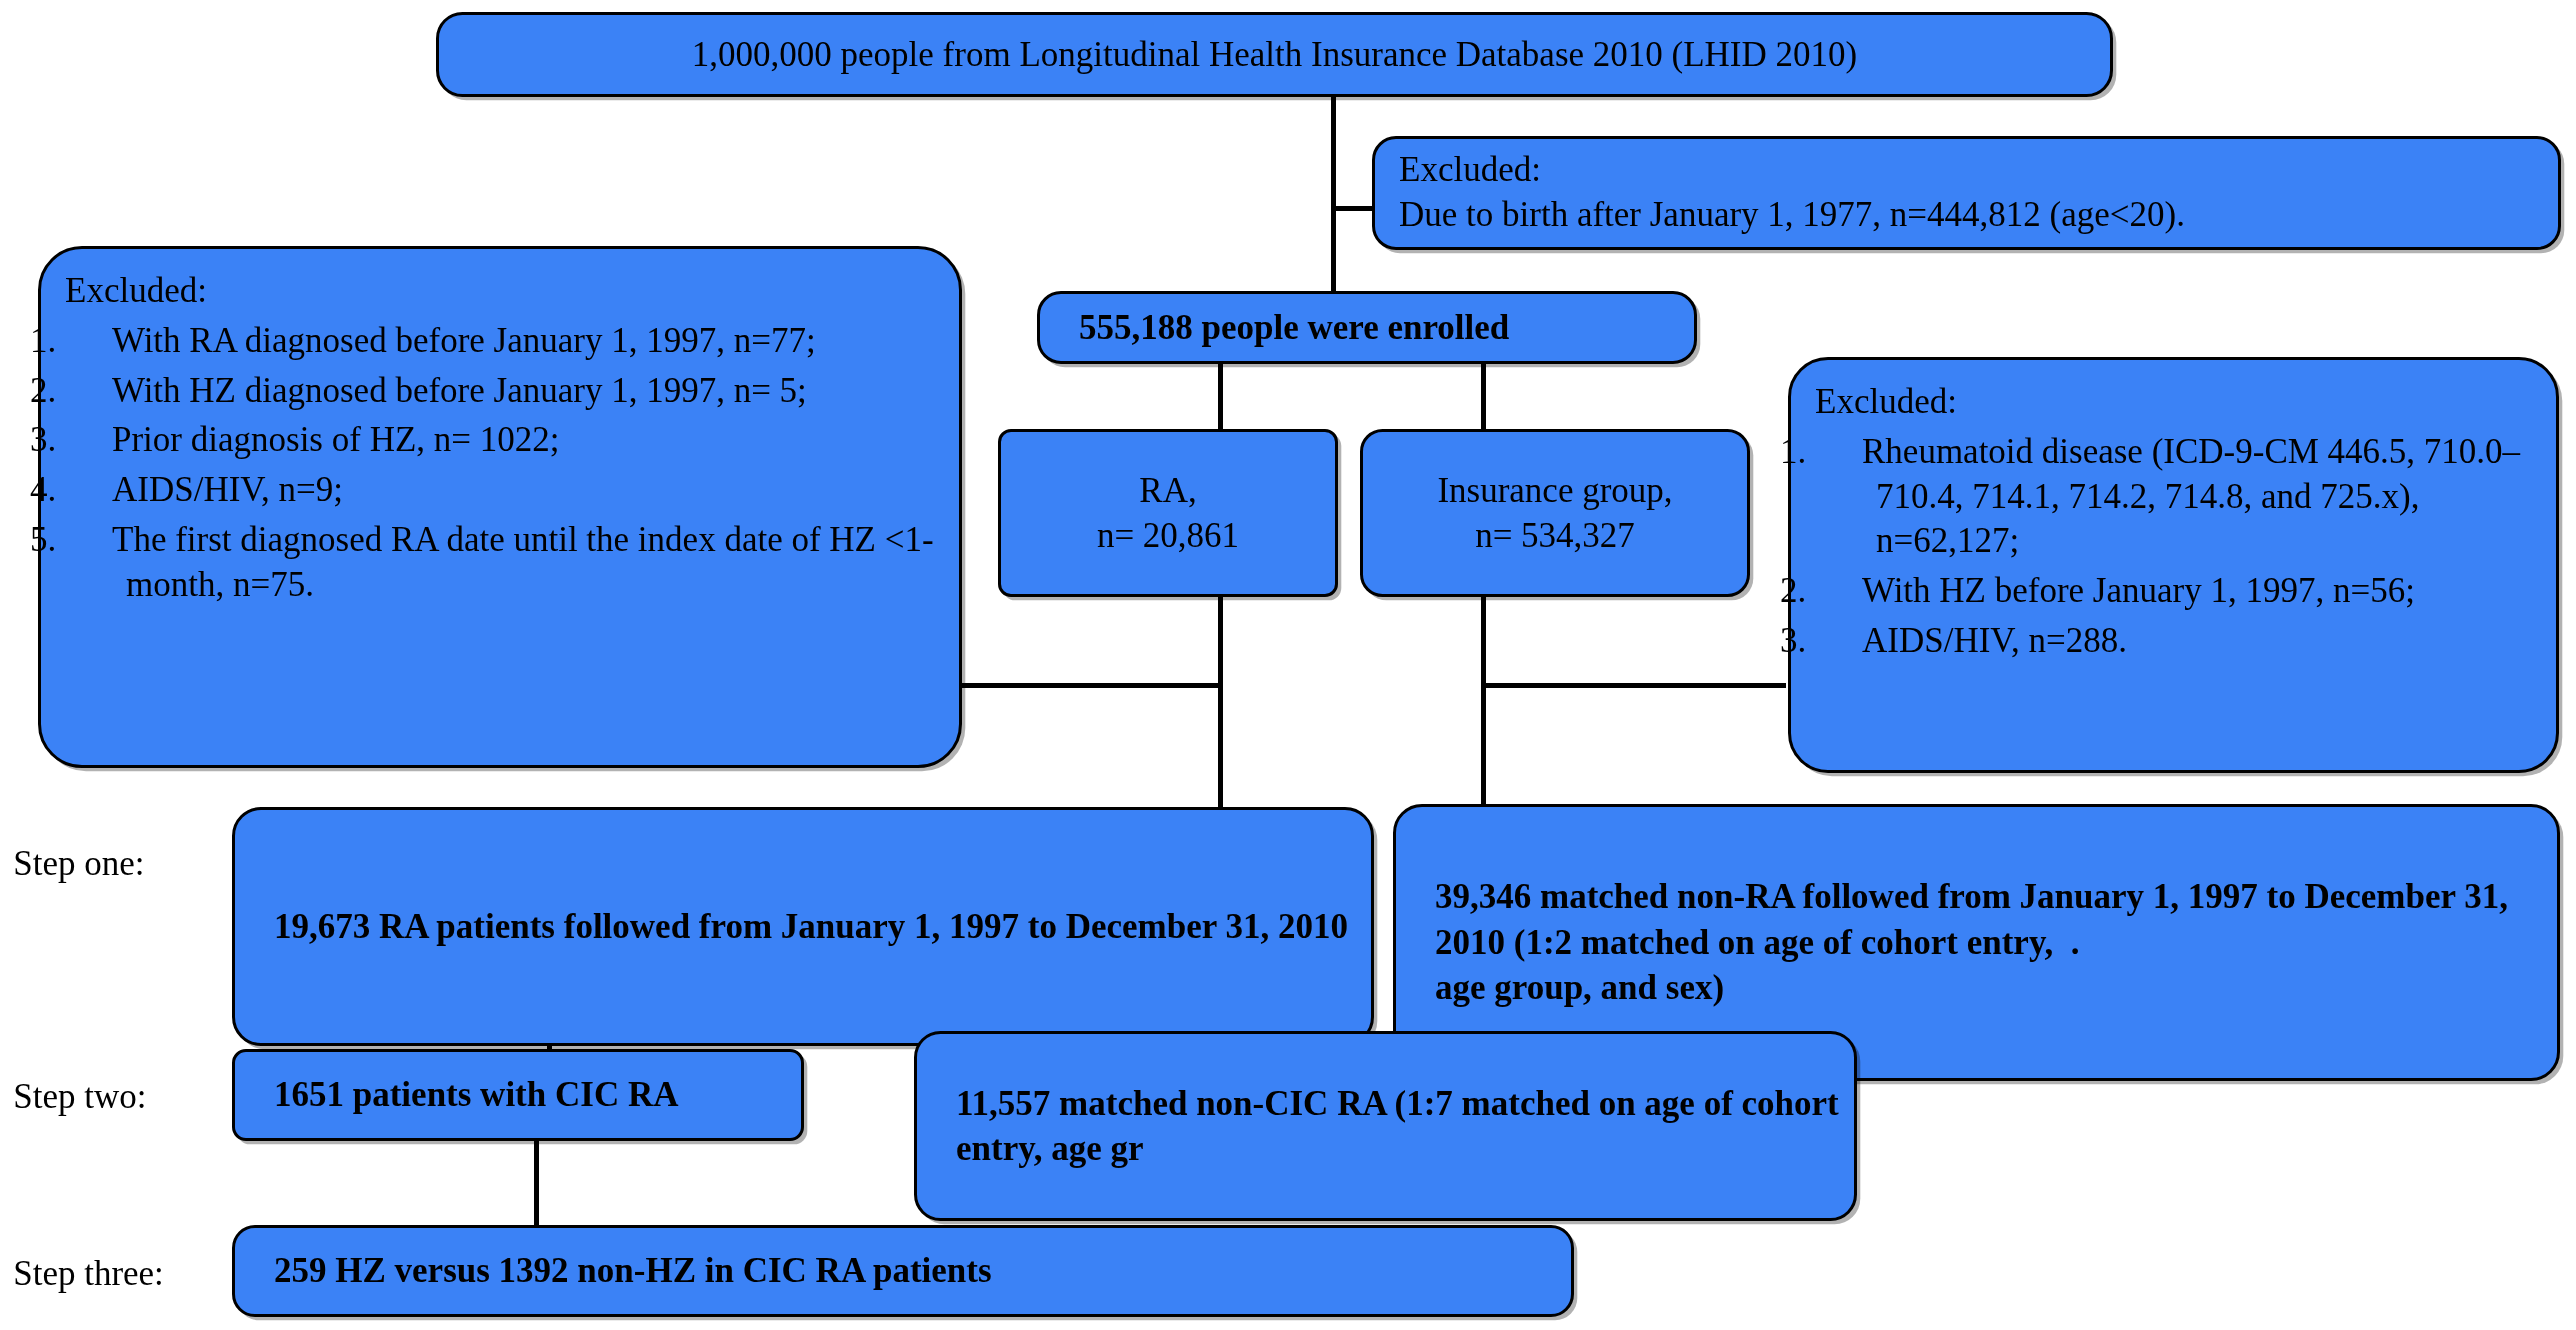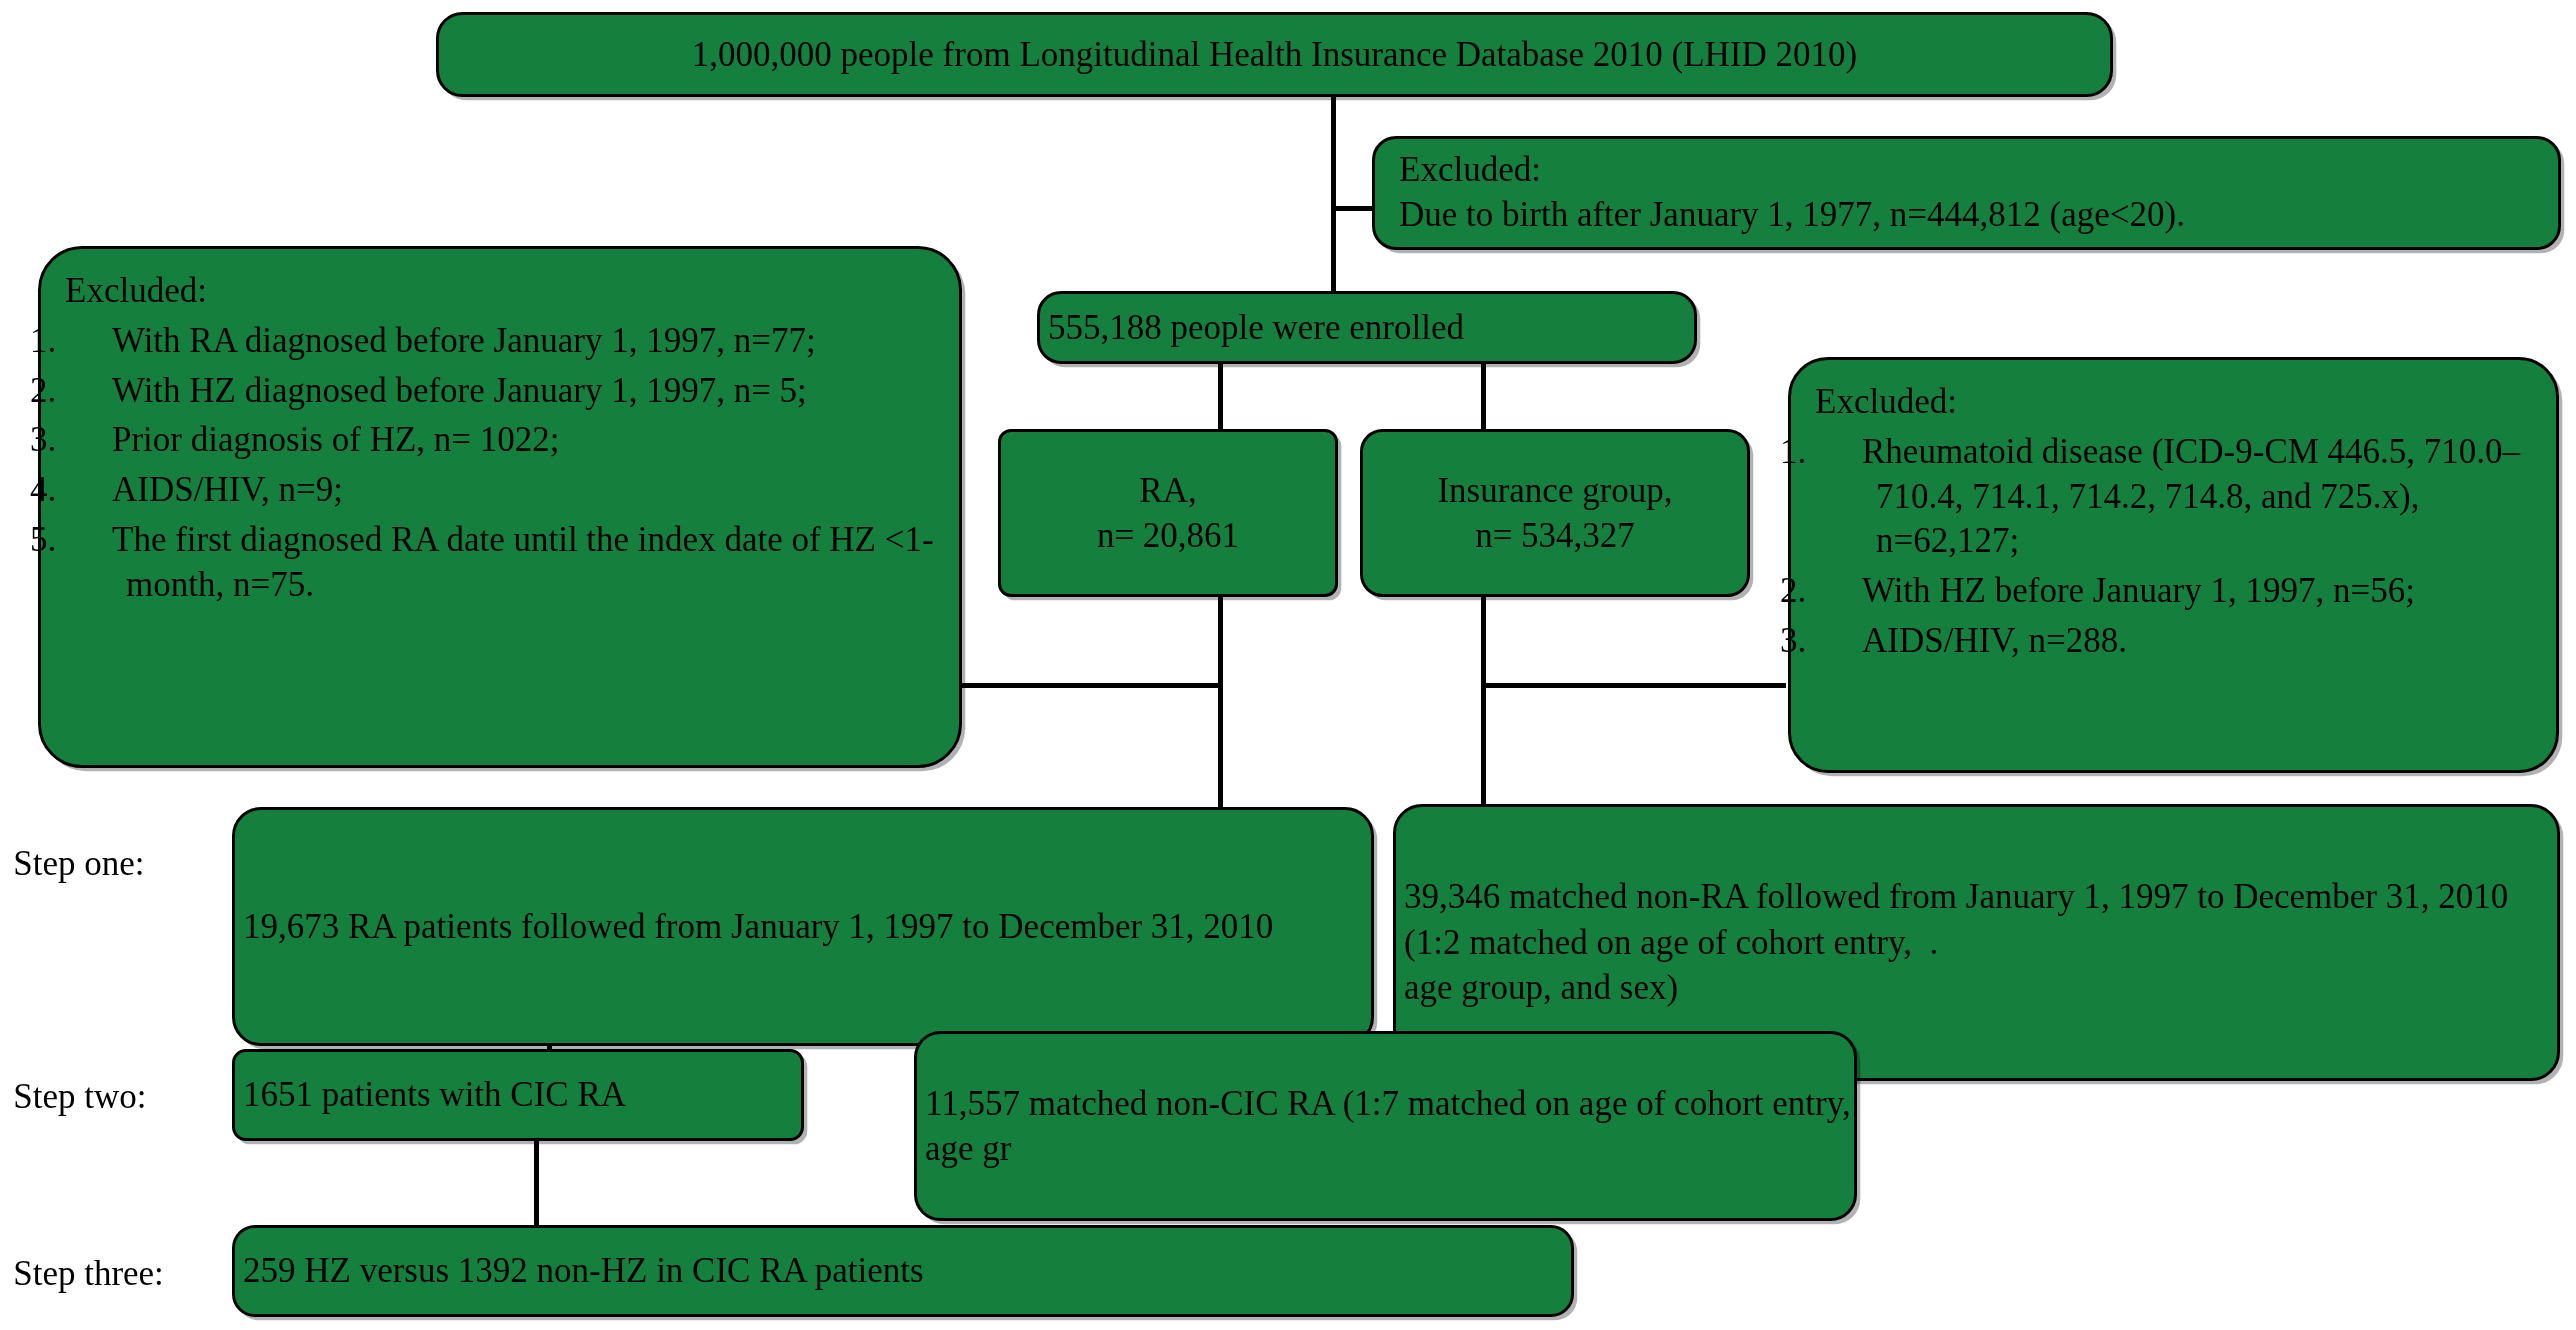--- a/index.html
+++ b/index.html
@@ -15,39 +15,39 @@
     background: #ffffff;
     font-family: "Liberation Serif", "DejaVu Serif", serif;
     color: #000000;
     overflow: hidden;
   }
   .box {
     position: absolute;
     box-sizing: border-box;
     border: 3.3px solid #000000;
     border-radius: 30px;
-    background: #15803d;
+    background: #3b82f6;
     z-index: 5;
     box-shadow: 4px 4px 0 -0.7px rgba(0,0,0,0.30);
   }
   .box-inner {
     position: absolute;
     left: 0; right: 0; top: 0; bottom: 0;
     display: flex;
     flex-direction: column;
     justify-content: center;
   }
   .box-inner.top-align { justify-content: flex-start; }
   .btxt {
     font-size: 35px;
     line-height: 1.30;
     white-space: pre-wrap;
   }
   .btxt.center { text-align: center; }
-  .pad-l { padding-left: 8px; }
+  .pad-l { padding-left: 39px; font-weight: bold; }
   .pad-t { padding-top: 20px; }
 
   
   .exc-head {
     font-size: 35px;
     line-height: 1.28;
     padding-left: 24px;
   }
   .exc-list {
     margin: 0;

